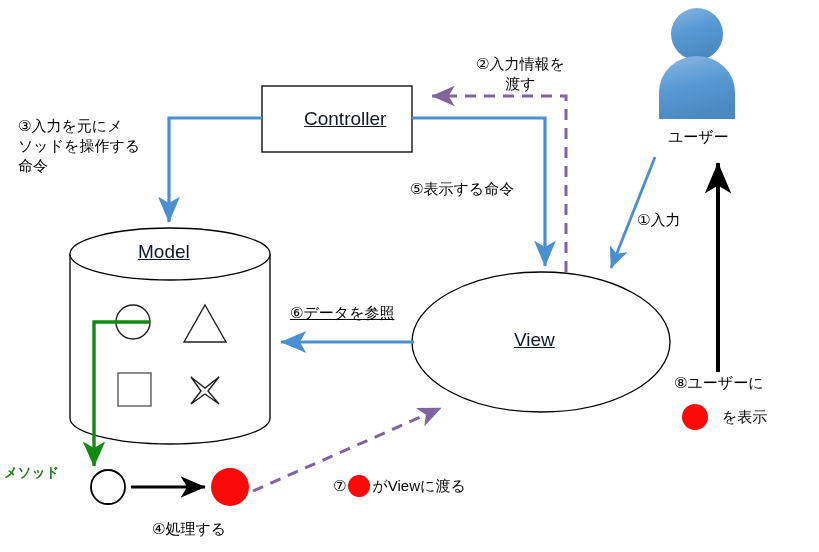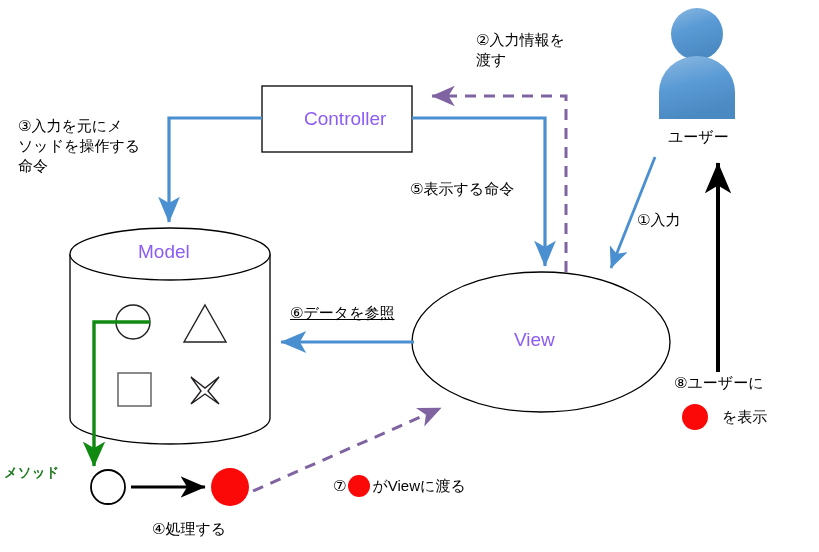--- a/index.html
+++ b/index.html
@@ -34,23 +34,24 @@
     white-space: pre;
     letter-spacing: 0px;
   }
   .lbl-green {
     color: #1d7a1d;
     font-weight: 700;
     font-size: 13.5px;
   }
   .node-text {
     position: absolute;
-    color: #8b5cf6;
+    color: #0f172a;
     font-size: 19px;
     white-space: nowrap;
+    text-decoration: underline;
   }
   .redball {
     display: inline-block;
     width: 22px;
     height: 22px;
     border-radius: 50%;
     background: #fb0808;
     vertical-align: -5px;
     margin: 0 2px;
   }
@@ -142,21 +143,21 @@
   <div class="node-text" style="left:304px; top:108px;">Controller</div>
 
   <div class="node-text" style="left:138px; top:241px;">Model</div>
 
   <div class="node-text" style="left:514px; top:329px;">View</div>
 
   <div class="lbl" style="left:668px; top:127px;">ユーザー</div>
 
   <div class="lbl" style="left:637px; top:210px;">①入力</div>
 
-  <div class="lbl" style="left:476px; top:30px; ">②入力情報を
+  <div class="lbl" style="left:476px; top:54px; text-align:center;">②入力情報を
 渡す</div>
 
   <div class="lbl" style="left:18px; top:116px;">③入力を元にメ
 ソッドを操作する
 命令</div>
 
   <div class="lbl" style="left:120px; top:519px;margin-left:32px;">④処理する</div>
 
   <div class="lbl" style="left:410px; top:179px;text-align:center;">⑤表示する命令</div>
 

